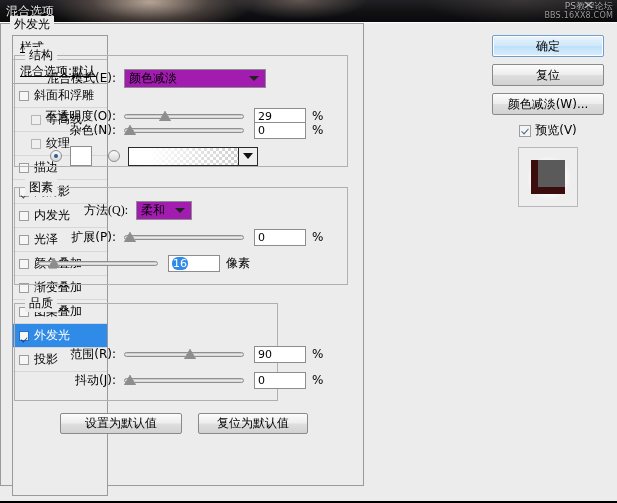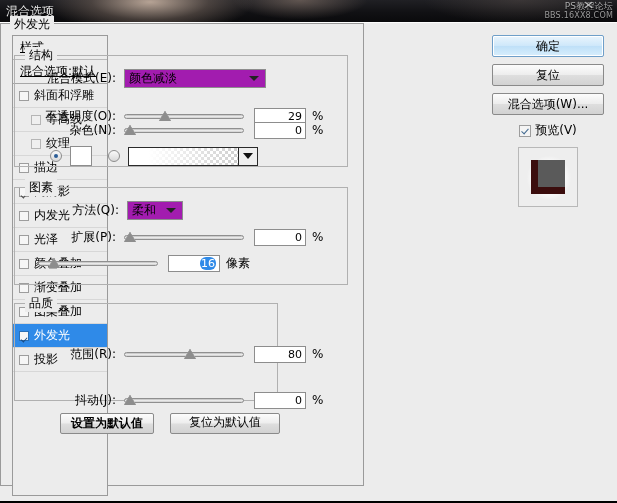--- a/index.html
+++ b/index.html
@@ -71,21 +71,21 @@
     background:linear-gradient(180deg,#bdbdbd 0%,#e9e9e9 50%,#cfcfcf 100%);}
   .sknob{position:absolute;top:2px;width:0;height:0;
     border-left:6px solid transparent;border-right:6px solid transparent;
     border-bottom:10px solid #e2e2e2;filter:drop-shadow(0 0 0 #777);}
   .sknob::after{content:"";position:absolute;left:-6px;top:0px;width:0;height:0;
     border-left:6px solid transparent;border-right:6px solid transparent;
     border-bottom:10px solid #8d8d8d;z-index:-1;}
 
   .numbox{box-sizing:border-box;height:17px;line-height:16px;
     border:1px solid #8d8d8d;background:#fff;font-size:11px;
-    padding:0 3px;font-family:"DejaVu Sans","Liberation Sans",sans-serif;text-align:right;}
+    padding:0 3px;font-family:"DejaVu Sans","Liberation Sans",sans-serif;}
   .numbox .selv{background:#2f8ae8;color:#fff;padding:0 1px;border-radius:6px;}
   .unit{font-size:12px;margin-left:6px;}
 
   .combo{box-sizing:border-box;height:19px;border:1px solid #8d8d8d;background:#a21caf;
     display:flex;align-items:center;padding-left:4px;font-size:12px;position:relative;}
   .caret{position:absolute;right:6px;top:50%;margin-top:-2px;width:0;height:0;
     border-left:5px solid transparent;border-right:5px solid transparent;
     border-top:5px solid #222;}
 
   .radio{width:12px;height:12px;border-radius:50%;box-sizing:border-box;
@@ -253,21 +253,21 @@
         <span class="gradbtn">
           <span style="width:0;height:0;border-left:5px solid transparent;border-right:5px solid transparent;border-top:6px solid #111;display:block;"></span>
         </span>
       </span>
     </div>
 
     <fieldset class="grp" style="left:14px;top:156px;width:334px;height:106px;">
       <legend class="glg">图素</legend>
     </fieldset>
 
-    <div class="row" style="left:33px;top:178px;width:300px;">
+    <div class="row" style="left:42px;top:178px;width:300px;font-family:Liberation Serif, serif;">
       <span class="lbl" style="width:86px;">方法(Q):</span>
       <div class="combo" style="width:56px;margin-left:8px;">
         <span>柔和</span>
         <span class="caret"></span>
       </div>
     </div>
 
     <div class="row" style="left:30px;top:205px;width:320px;">
       <span class="lbl" style="width:86px;">扩展(P):</span>
       <div class="slider" style="width:120px;margin-left:8px;">
@@ -296,47 +296,47 @@
     </fieldset>
 
 
     <div class="row" style="left:30px;top:322px;width:320px;">
       <span class="lbl" style="width:86px;">范围(R):</span>
       <div class="slider" style="width:120px;margin-left:8px;">
         <div class="strack"></div>
         <div class="sknob" style="left:50%;"></div>
       </div>
       <div class="numbox" style="width:52px;margin-left:10px;">
-        <span>80</span>
-      </div>
-      <span class="unit">%</span>
-    </div>
-
-    <div class="row" style="left:30px;top:348px;width:320px;margin-top:20px;">
+        <span>90</span>
+      </div>
+      <span class="unit">%</span>
+    </div>
+
+    <div class="row" style="left:30px;top:348px;width:320px;">
       <span class="lbl" style="width:86px;">抖动(J):</span>
       <div class="slider" style="width:120px;margin-left:8px;">
         <div class="strack"></div>
         <div class="sknob" style="left:0%;"></div>
       </div>
       <div class="numbox" style="width:52px;margin-left:10px;">
         <span>0</span>
       </div>
       <span class="unit">%</span>
     </div>
 
     <div style="position:absolute;left:60px;top:390px;display:flex;gap:16px;">
-      <span class="btn" style="width:94px;height:21px;line-height:19px;font-weight:bold;">设置为默认值</span>
-      <span class="btn" style="width:110px;height:21px;line-height:19px;font-family:Liberation Mono, monospace;">复位为默认值</span>
+      <span class="btn" style="width:122px;height:21px;line-height:19px;">设置为默认值</span>
+      <span class="btn" style="width:110px;height:21px;line-height:19px;">复位为默认值</span>
     </div>
   </div>
 
   <div id="rightcol">
     <span class="btn primary">确定</span>
     <span class="btn">复位</span>
-    <span class="btn">混合选项(W)...</span>
+    <span class="btn">颜色减淡(W)...</span>
     <div id="previewrow">
       <span class="chk on"></span>
       <span>预览(V)</span>
     </div>
     <div id="thumb">
       <div id="glow"></div>
       <div id="shapeL"></div>
       <div id="shapeFill"></div>
     </div>
   </div>

